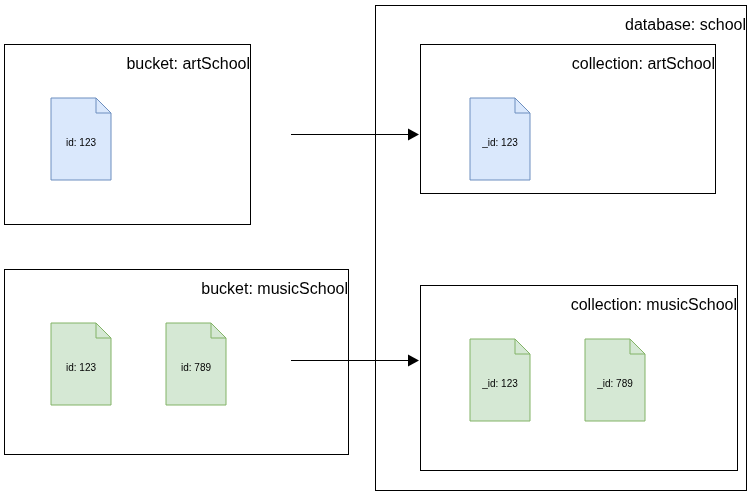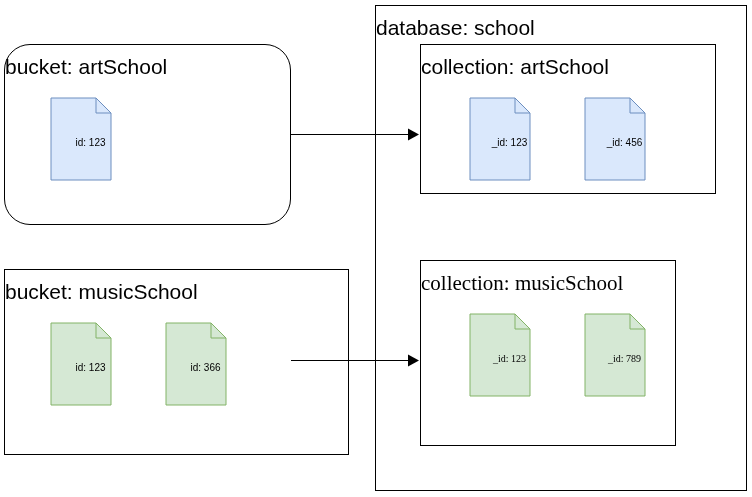--- a/index.html
+++ b/index.html
@@ -20,29 +20,28 @@
     position: absolute;
     border: 1px solid #000000;
     background: #ffffff;
     box-sizing: border-box;
   }
   .box-title {
     position: absolute;
     left: 0;
     right: 0;
     top: 10px;
-    text-align: left;
-    font-size: 21px;
+    text-align: right;
+    font-size: 16px;
     white-space: nowrap;
   }
   .doc {
     position: absolute;
     width: 62px;
     height: 84px;
-    padding-left: 19px;
   }
   .doc svg {
     position: absolute;
     left: 0;
     top: 0;
     display: block;
   }
   .doc-label {
     position: absolute;
     left: 0;
@@ -61,21 +60,21 @@
 </style>
 </head>
 <body>
 
 <div class="canvas">
 
   <div class="box" style="left:375px; top:5px; width:372px; height:486px;">
     <div class="box-title">database: school</div>
   </div>
 
-  <div class="box" style="left:4px; top:44px; width:287px; height:181px;border-radius:26px;">
+  <div class="box" style="left:4px; top:44px; width:247px; height:181px;">
     <div class="box-title">bucket: artSchool</div>
 
     <div class="doc" style="left:45px; top:52px;">
       <svg viewBox="0 0 62 84" width="62" height="84">
         <path d="M1,1 L46,1 L61,16 L61,83 L1,83 Z" stroke-width="1" fill="#dae8fc" stroke="#6c8ebf"></path>
         <path d="M46,1 L46,16 L61,16" fill="none" stroke-width="1" stroke="#6c8ebf"></path>
       </svg>
       <span class="doc-label">id: 123</span>
     </div>
 
@@ -90,45 +89,38 @@
         <path d="M46,1 L46,16 L61,16" fill="none" stroke-width="1" stroke="#82b366"></path>
       </svg>
       <span class="doc-label">id: 123</span>
     </div>
 
     <div class="doc" style="left:160px; top:52px;">
       <svg viewBox="0 0 62 84" width="62" height="84">
         <path d="M1,1 L46,1 L61,16 L61,83 L1,83 Z" stroke-width="1" fill="#d5e8d4" stroke="#82b366"></path>
         <path d="M46,1 L46,16 L61,16" fill="none" stroke-width="1" stroke="#82b366"></path>
       </svg>
-      <span class="doc-label">id: 366</span>
+      <span class="doc-label">id: 789</span>
     </div>
   </div>
 
   <div class="box" style="left:420px; top:44px; width:296px; height:150px;">
     <div class="box-title">collection: artSchool</div>
 
     <div class="doc" style="left:48px; top:52px;">
       <svg viewBox="0 0 62 84" width="62" height="84">
         <path d="M1,1 L46,1 L61,16 L61,83 L1,83 Z" stroke-width="1" fill="#dae8fc" stroke="#6c8ebf"></path>
         <path d="M46,1 L46,16 L61,16" fill="none" stroke-width="1" stroke="#6c8ebf"></path>
       </svg>
       <span class="doc-label">_id: 123</span>
     </div>
 
-    <div class="doc" style="left:163px; top:52px;">
-      <svg viewBox="0 0 62 84" width="62" height="84">
-        <path d="M1,1 L46,1 L61,16 L61,83 L1,83 Z" stroke-width="1" fill="#dae8fc" stroke="#6c8ebf"></path>
-        <path d="M46,1 L46,16 L61,16" fill="none" stroke-width="1" stroke="#6c8ebf"></path>
-      </svg>
-      <span class="doc-label">_id: 456</span>
-    </div>
   </div>
 
-  <div class="box" style="left:420px; top:260px; width:256px; height:186px;font-family:Liberation Serif, serif;">
+  <div class="box" style="left:420px; top:285px; width:318px; height:186px;">
     <div class="box-title">collection: musicSchool</div>
 
     <div class="doc" style="left:48px; top:52px;">
       <svg viewBox="0 0 62 84" width="62" height="84">
         <path d="M1,1 L46,1 L61,16 L61,83 L1,83 Z" stroke-width="1" fill="#d5e8d4" stroke="#82b366"></path>
         <path d="M46,1 L46,16 L61,16" fill="none" stroke-width="1" stroke="#82b366"></path>
       </svg>
       <span class="doc-label">_id: 123</span>
     </div>
 

